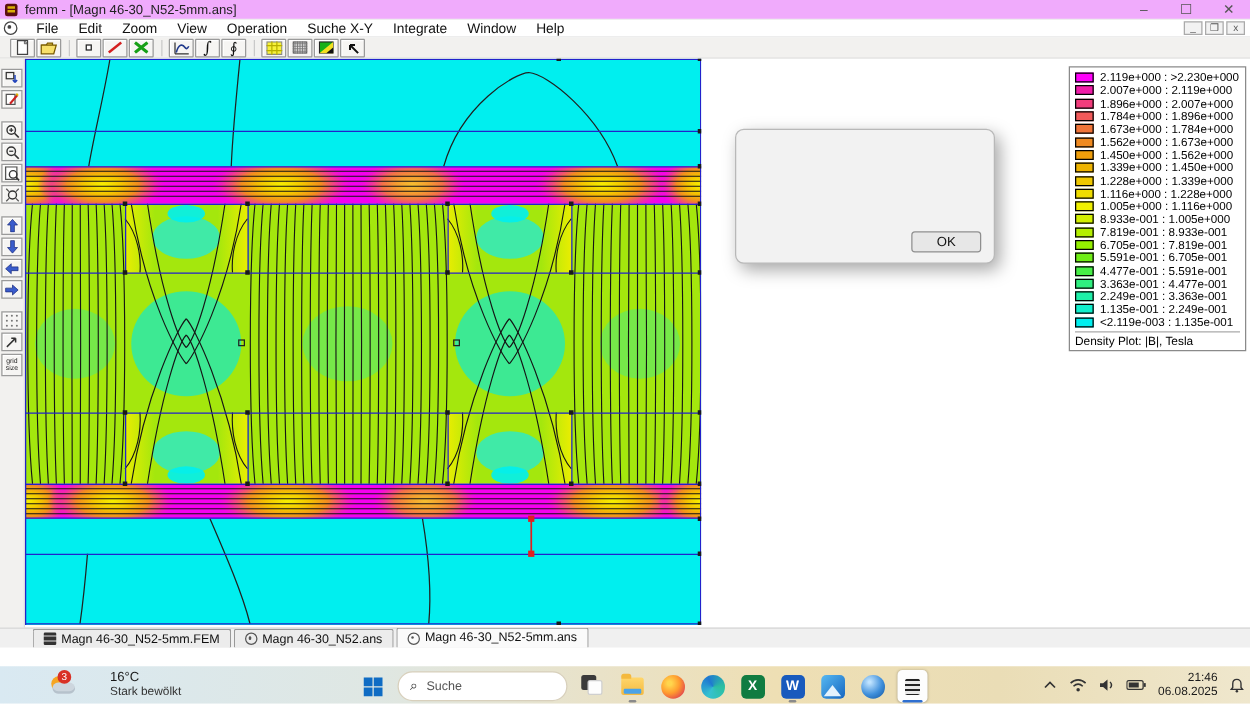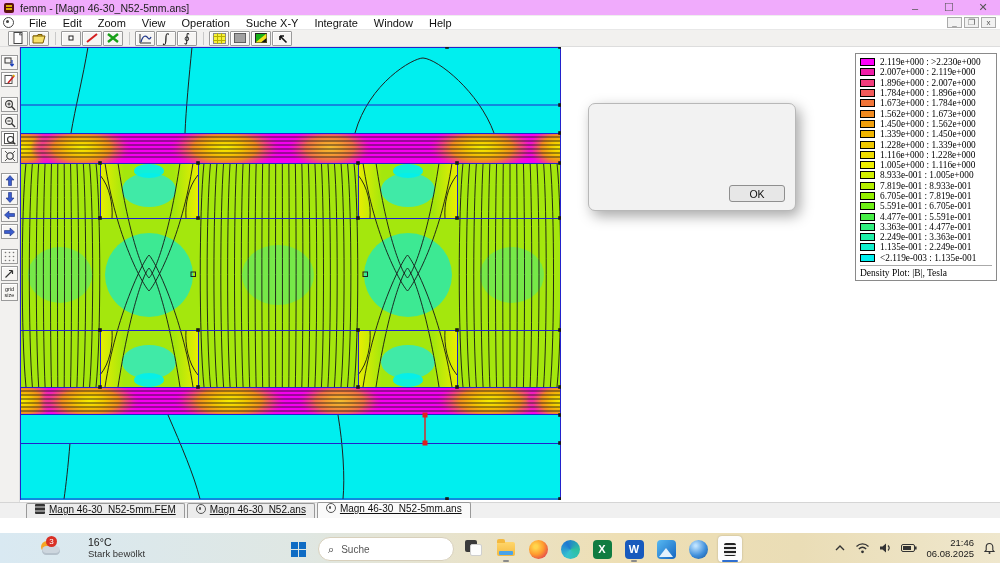--- a/index.html
+++ b/index.html
@@ -32,35 +32,35 @@
   
   .main { position:absolute; left:0; top:47px; width:1000px; height:455px; background:#fff; }
   .left-strip { position:absolute; left:0; top:0; width:20px; height:455px; background:#f2f1ef; border-right:1px solid #ddd; display:flex; flex-direction:column; align-items:center; padding-top:8px; }
   .lbtn { width:17px; height:15px; border:1px solid #9a9a9a; background:#f6f5f3; box-shadow:inset 1px 1px 0 #fff; margin-bottom:2px; display:flex; align-items:center; justify-content:center; font-size:9px; }
   .lgap { height:8px; }
   .gridsize { font-size:5.5px; line-height:6px; text-align:center; color:#222; height:18px; }
 
   .plot-wrap { position:absolute; left:20px; top:0; width:541px; height:453px; }
 
   
-  .legend { position:absolute; left:855px; top:6px; width:142px; background:#fff; border:1px solid #8a8a8a; padding:3px 4px 2px 4px;font-family:Liberation Serif, serif; }
+  .legend { position:absolute; left:855px; top:6px; width:142px; background:#fff; border:1px solid #8a8a8a; padding:3px 4px 2px 4px; }
   .lrow { display:flex; align-items:center; height:10.3px; }
   .lsw { width:15px; height:8px; border:1px solid #000; margin-right:5px; flex:none; }
   .llb { font-size:9.3px; white-space:nowrap; color:#000; }
   .lcap { border-top:1px solid #aaa; margin-top:2px; padding-top:2px; font-size:9.5px; color:#000; height:13px; }
 
   
   .dialog { position:absolute; left:588px; top:56px; width:208px; height:108px; background:#f2f2f2; border:1px solid #b8b8b8; border-radius:7px; box-shadow:4px 5px 14px rgba(0,0,0,.35); }
   .dlg-title { font-size:11px; color:#1a1a1a; padding:7px 0 0 10px; }
   .dlg-body { padding:11px 0 0 14px; font-size:10.5px; color:#1a1a1a; line-height:1.45; }
   .dlg-ok { position:absolute; right:10px; bottom:8px; width:56px; height:17px; background:#e7e7e7; border:1px solid #8f8f8f; border-radius:3px; font-size:10.5px; display:flex; align-items:center; justify-content:center; color:#111; }
 
   
   .tabbar { position:absolute; left:0; top:502px; width:1000px; height:16px; background:#f0f0f0; display:flex; align-items:flex-end; padding-left:26px; border-top:1px solid #d5d5d5; }
-  .tab { height:15px; display:flex; align-items:flex-start; padding:0 8px; border:1px solid #999; border-bottom:none; background:#ececec; margin-right:2px; font-size:10px; border-radius:2px 2px 0 0; color:#111;text-decoration:underline; }
+  .tab { height:15px; display:flex; align-items:center; padding:0 8px; border:1px solid #999; border-bottom:none; background:#ececec; margin-right:2px; font-size:10px; border-radius:2px 2px 0 0; color:#111; }
   .tab.active { background:#fafafa; height:16px; }
   .tab-ico { width:10px; height:10px; margin-right:4px; flex:none; }
   .magnet-ico { background:linear-gradient(#333 20%,#888 20%,#888 40%,#333 40%,#333 60%,#888 60%,#888 80%,#333 80%); border-radius:1px; }
   .pin-ico { border:1.3px solid #555; border-radius:50%; position:relative; }
   .pin-ico::after { content:""; position:absolute; left:2px; top:2px; width:2.5px; height:2.5px; background:#555; border-radius:50%; }
 
   
   .statusbar { position:absolute; left:0; top:518px; width:1000px; height:15px; background:#f7f7f7; border-top:1px solid #ddd; display:flex; align-items:center; padding-left:5px; font-size:10.5px; color:#222;margin-top:23px; }
 
   

